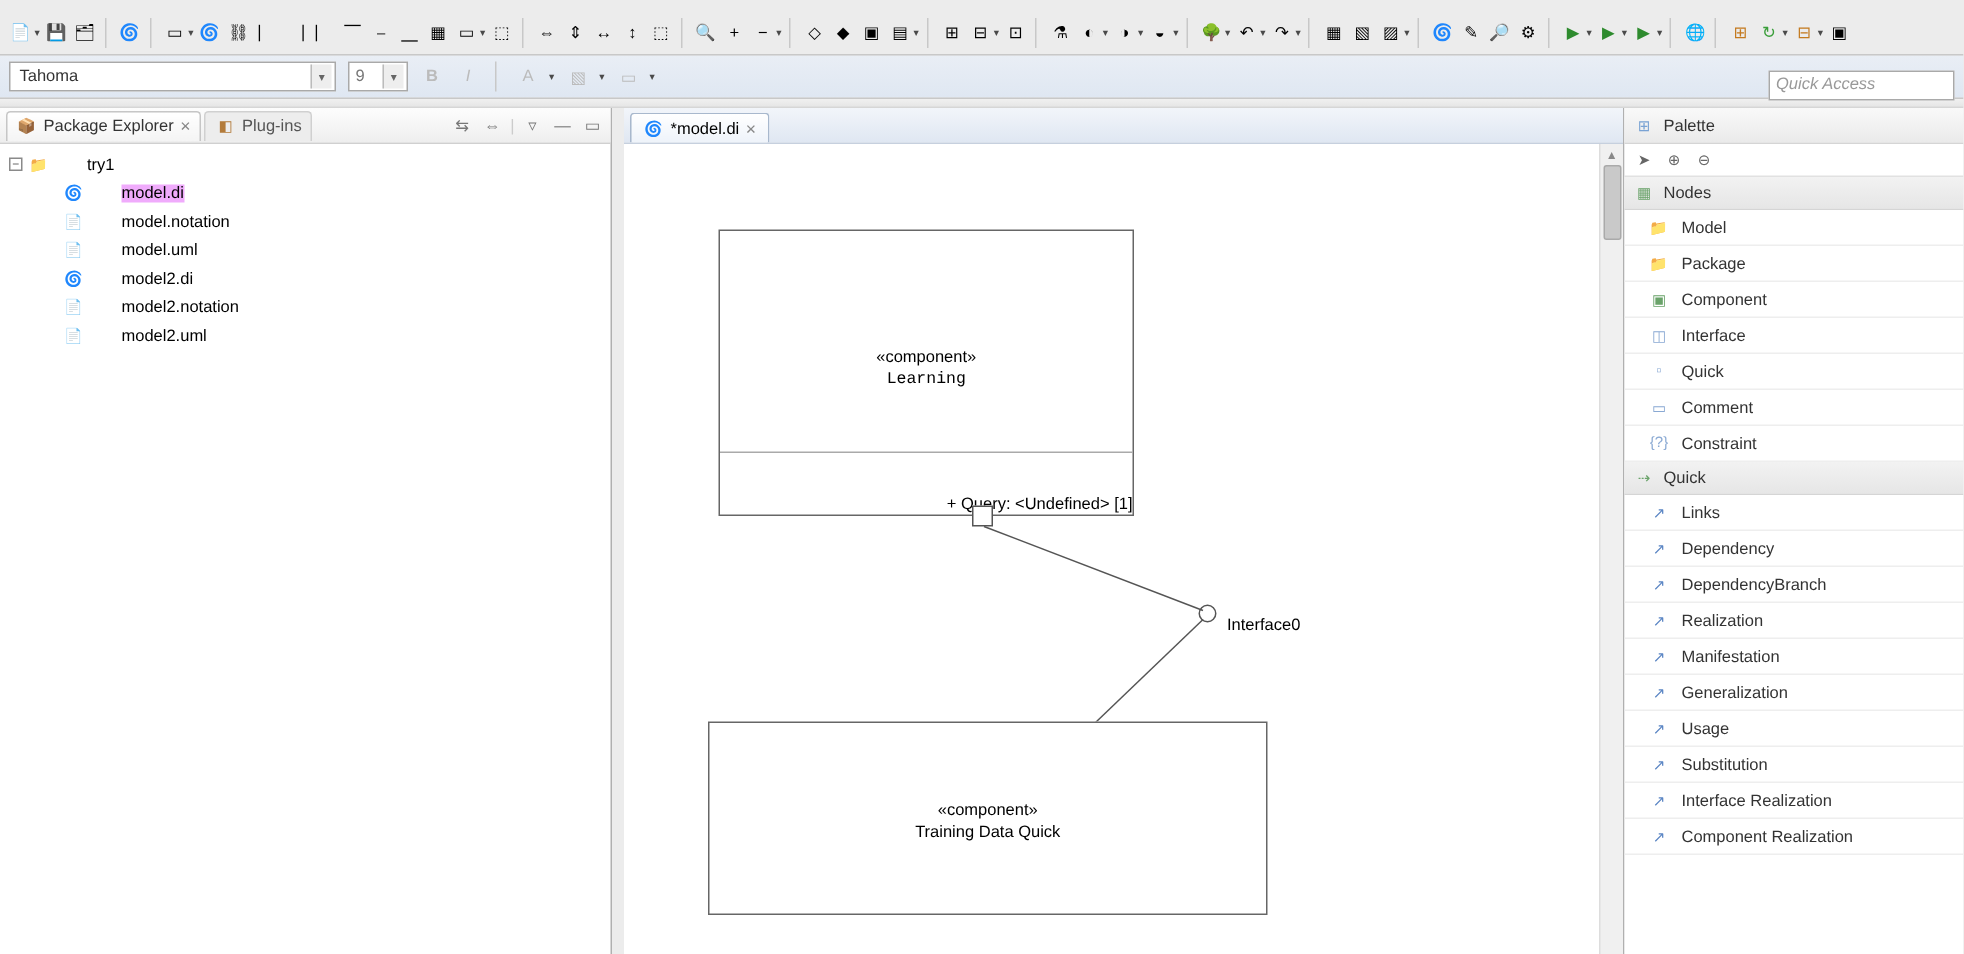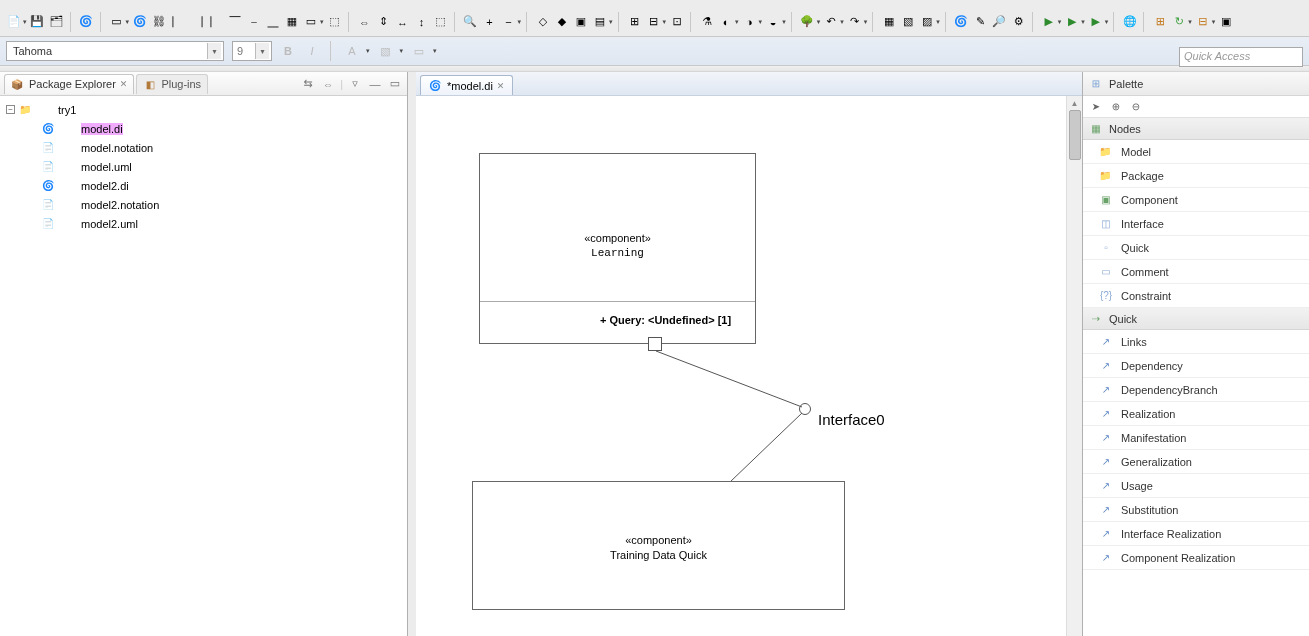--- a/index.html
+++ b/index.html
@@ -44,21 +44,21 @@
 .gap-col { width: 8px; background: #ececec; }
 
 .editor-pane { flex: 1; display:flex; height:100%; }
 .editor-holder { flex:1; display:flex; flex-direction:column; background:#fff; border-right:1px solid #b0b0b0;}
 .editor-tabs { height:24px; display:flex;align-items:flex-end;background:linear-gradient(#f2f5fa,#dfe7f2);border-bottom:1px solid #c6d0de;padding:0 4px;}
 .editor-tab { height:20px; padding:0 8px; display:flex;align-items:center;gap:4px;border:1px solid #a8b8cd;background:linear-gradient(#fff,#eef3fa);border-bottom:none;border-top-left-radius:3px;border-top-right-radius:3px;font-size:11px;}
 .canvas {flex:1;position:relative;background:#fff;overflow:hidden;}
 .comp-box {position:absolute;border:1px solid #666;background:#fff;}
 .comp-label{position:absolute;width:100%;text-align:center;font-size:11px;}
 .port-box{position:absolute;width:14px;height:14px;border:1px solid #555;background:#fff;}
-.iface-label{position:absolute;font-size:15px;}
+.iface-label{position:absolute;font-size:11px;}
 .scrollbar-v{position:absolute;right:0;top:0;width:16px;height:100%;background:#f0f0f0;border-left:1px solid #ddd;}
 .scroll-thumb{position:absolute;left:2px;width:12px;background:#c9c9c9;border:1px solid #aaa;border-radius:2px;}
 
 .palette-pane{width:226px;height:100%;background:#fff;display:flex;flex-direction:column;}
 .palette-header{height:24px;display:flex;align-items:center;gap:6px;padding:0 6px;background:linear-gradient(#f9f9f9,#eaeaea);border-bottom:1px solid #d5d5d5;font-size:11px;color:#333;}
 .palette-tools{height:22px;display:flex;align-items:center;gap:6px;padding:0 6px;border-bottom:1px solid #e1e1e1;color:#666;}
 .palette-drawer{height:22px;background:linear-gradient(#f2f2f2,#e6e6e6);border-bottom:1px solid #d5d5d5;display:flex;align-items:center;gap:6px;padding:0 6px;font-size:11px;color:#333;}
 .palette-item{height:24px;border-bottom:1px solid #eee;display:flex;align-items:center;gap:8px;padding:0 8px 0 16px;font-size:11px;color:#333;}
 .pi-icon{width:14px;height:14px;display:inline-flex;align-items:center;justify-content:center;font-size:10px;}
 .node-blue{color:#8aa9d3;}
@@ -260,21 +260,21 @@
           <span class="tree-icon di-icon">🌀</span>
           <span>*model.di</span>
           <span class="tab-close">✕</span>
         </div>
       </div>
       <div class="canvas">
         <div class="comp-box" style="left:63px;top:57px;width:277px;height:191px;">
           <div class="comp-label" style="top:78px;">«component»</div>
           <div class="comp-label" style="top:93px;font-family:Liberation Mono, monospace;">Learning</div>
           <div style="position:absolute;left:0;right:0;top:147px;border-top:1px solid #aaa;"></div>
-          <div class="comp-label" style="top:160px;text-align:left;padding-left:120px;font-weight:bold;">+ Query: &lt;Undefined&gt; [1]</div>
+          <div class="comp-label" style="top:176px;text-align:right;padding-left:120px;">+ Query: &lt;Undefined&gt; [1]</div>
         </div>
         <div class="port-box" style="left:232px;top:241px;"></div>
 
         <div class="iface-lollipop" style="left:383px;top:307px;"></div>
         <div class="iface-label" style="left:402px;top:315px;">Interface0</div>
         <svg class="connector-line" style="left:240px;top:255px;" width="150" height="135">
           <line x1="0" y1="0" x2="146" y2="56" stroke="#555" stroke-width="1"></line>
         </svg>
         <svg class="connector-line" style="left:314px;top:317px;" width="75" height="75">
           <line x1="72" y1="0" x2="0" y2="69" stroke="#555" stroke-width="1"></line>

